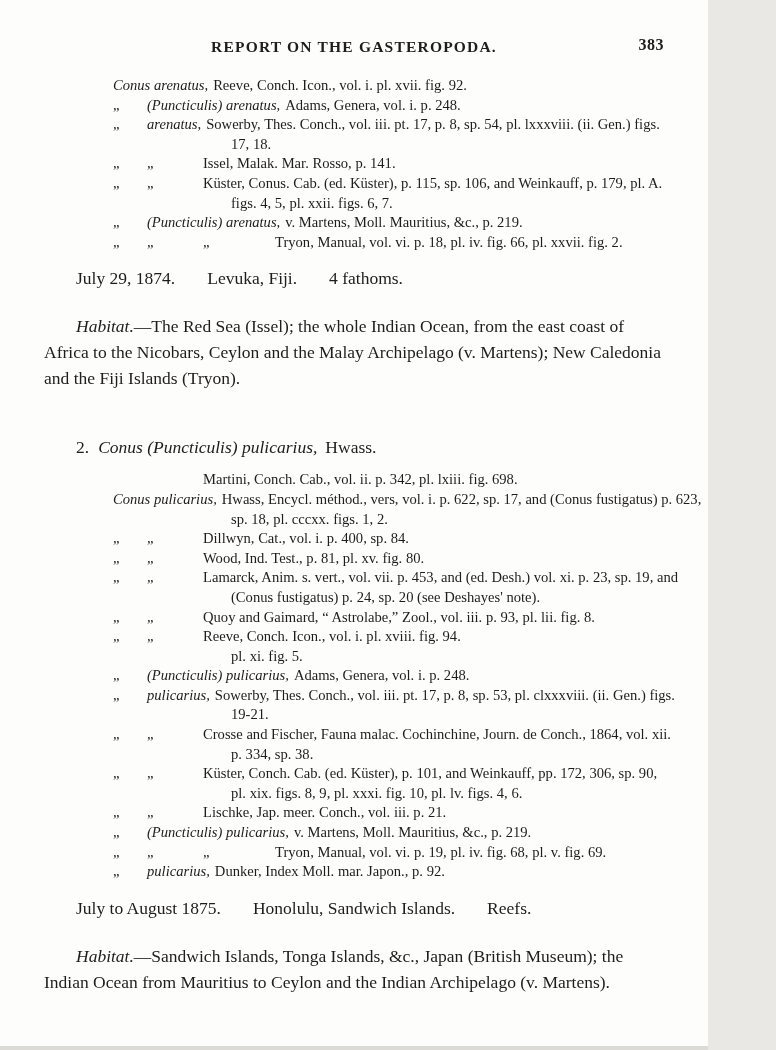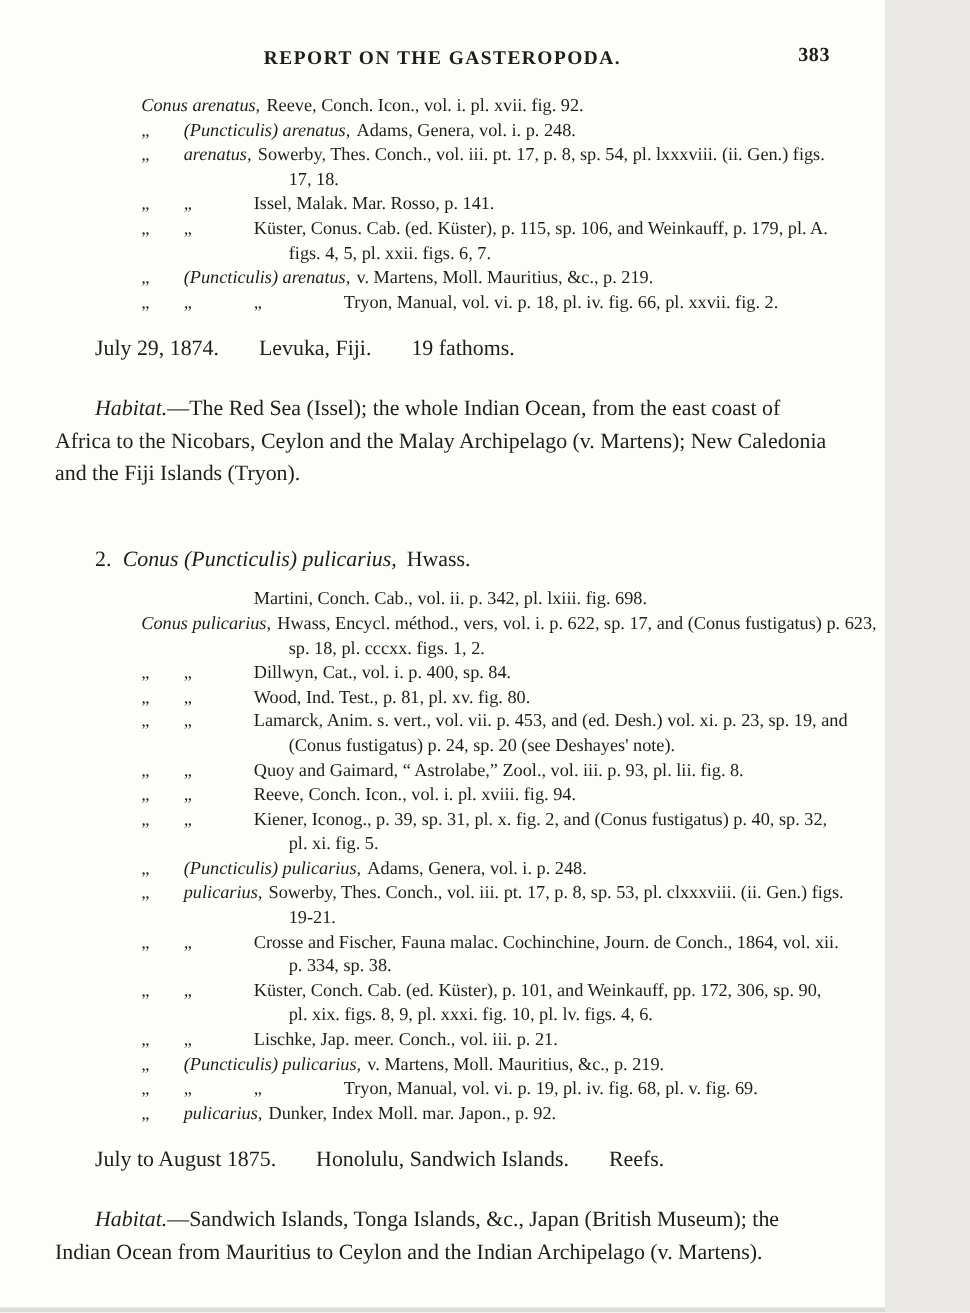--- a/index.html
+++ b/index.html
@@ -101,21 +101,21 @@
         <div class="line1"><span class="d d1">„</span><span class="name">(Puncticulis) arenatus,</span><span class="ref">v. Martens, Moll. Mauritius, &amp;c., p. 219.</span></div>
 
       </div>
         <div class="entry">
         <div class="line1"><span class="d d1">„</span><span class="d d2">„</span><span class="d d3">„</span><span class="ref">Tryon, Manual, vol. vi. p. 18, pl. iv. fig. 66, pl. xxvii. fig. 2.</span></div>
 
       </div>
       </div>
 
     <p class="dateline">
-      <span>July 29, 1874.</span><span>Levuka, Fiji.</span><span>19 fathoms.</span>
+      <span>July 29, 1874.</span><span>Levuka, Fiji.</span><span>4 fathoms.</span>
     </p>
 
     <p class="habitat">
       <span class="it">Habitat.</span><span>—The Red Sea (Issel); the whole Indian Ocean, from the east coast of Africa to the Nicobars, Ceylon and the Malay Archipelago (v. Martens); New Caledonia and the Fiji Islands (Tryon).</span>
     </p>
   </section>
 
   <section>
     <h2 class="species-heading">
       <span class="hnum">2.</span><span class="hname it">Conus (Puncticulis) pulicarius,</span><span>Hwass.</span>
@@ -145,21 +145,20 @@
       </div>
         <div class="entry">
         <div class="line1"><span class="d d1">„</span><span class="d d2">„</span><span class="ref">Quoy and Gaimard, “ Astrolabe,” Zool., vol. iii. p. 93, pl. lii. fig. 8.</span></div>
 
       </div>
         <div class="entry">
         <div class="line1"><span class="d d1">„</span><span class="d d2">„</span><span class="ref">Reeve, Conch. Icon., vol. i. pl. xviii. fig. 94.</span></div>
 
       </div>
         <div class="entry">
-        <div class="line1"><span class="d d1">„</span><span class="d d2">„</span><span class="ref">Kiener, Iconog., p. 39, sp. 31, pl. x. fig. 2, and (Conus fustigatus) p. 40, sp. 32,</span></div>
         <div class="cont">pl. xi. fig. 5.</div>
       </div>
         <div class="entry">
         <div class="line1"><span class="d d1">„</span><span class="name">(Puncticulis) pulicarius,</span><span class="ref">Adams, Genera, vol. i. p. 248.</span></div>
 
       </div>
         <div class="entry">
         <div class="line1"><span class="d d1">„</span><span class="name">pulicarius,</span><span class="ref">Sowerby, Thes. Conch., vol. iii. pt. 17, p. 8, sp. 53, pl. clxxxviii. (ii. Gen.) figs.</span></div>
         <div class="cont">19-21.</div>
       </div>

